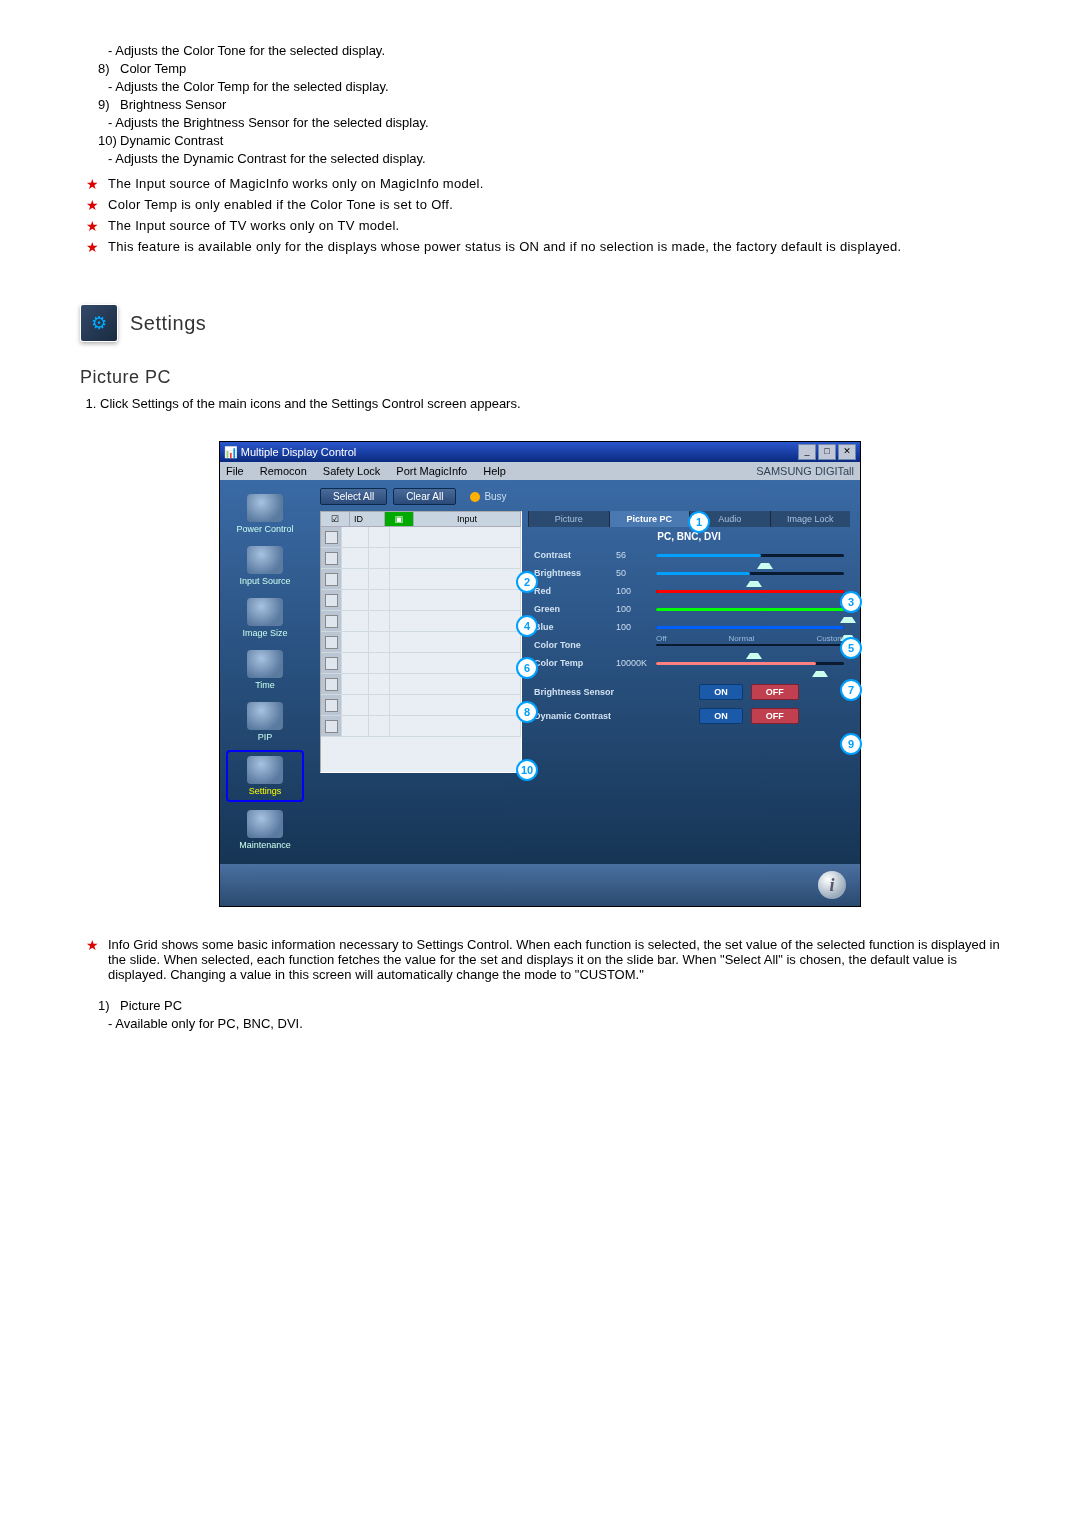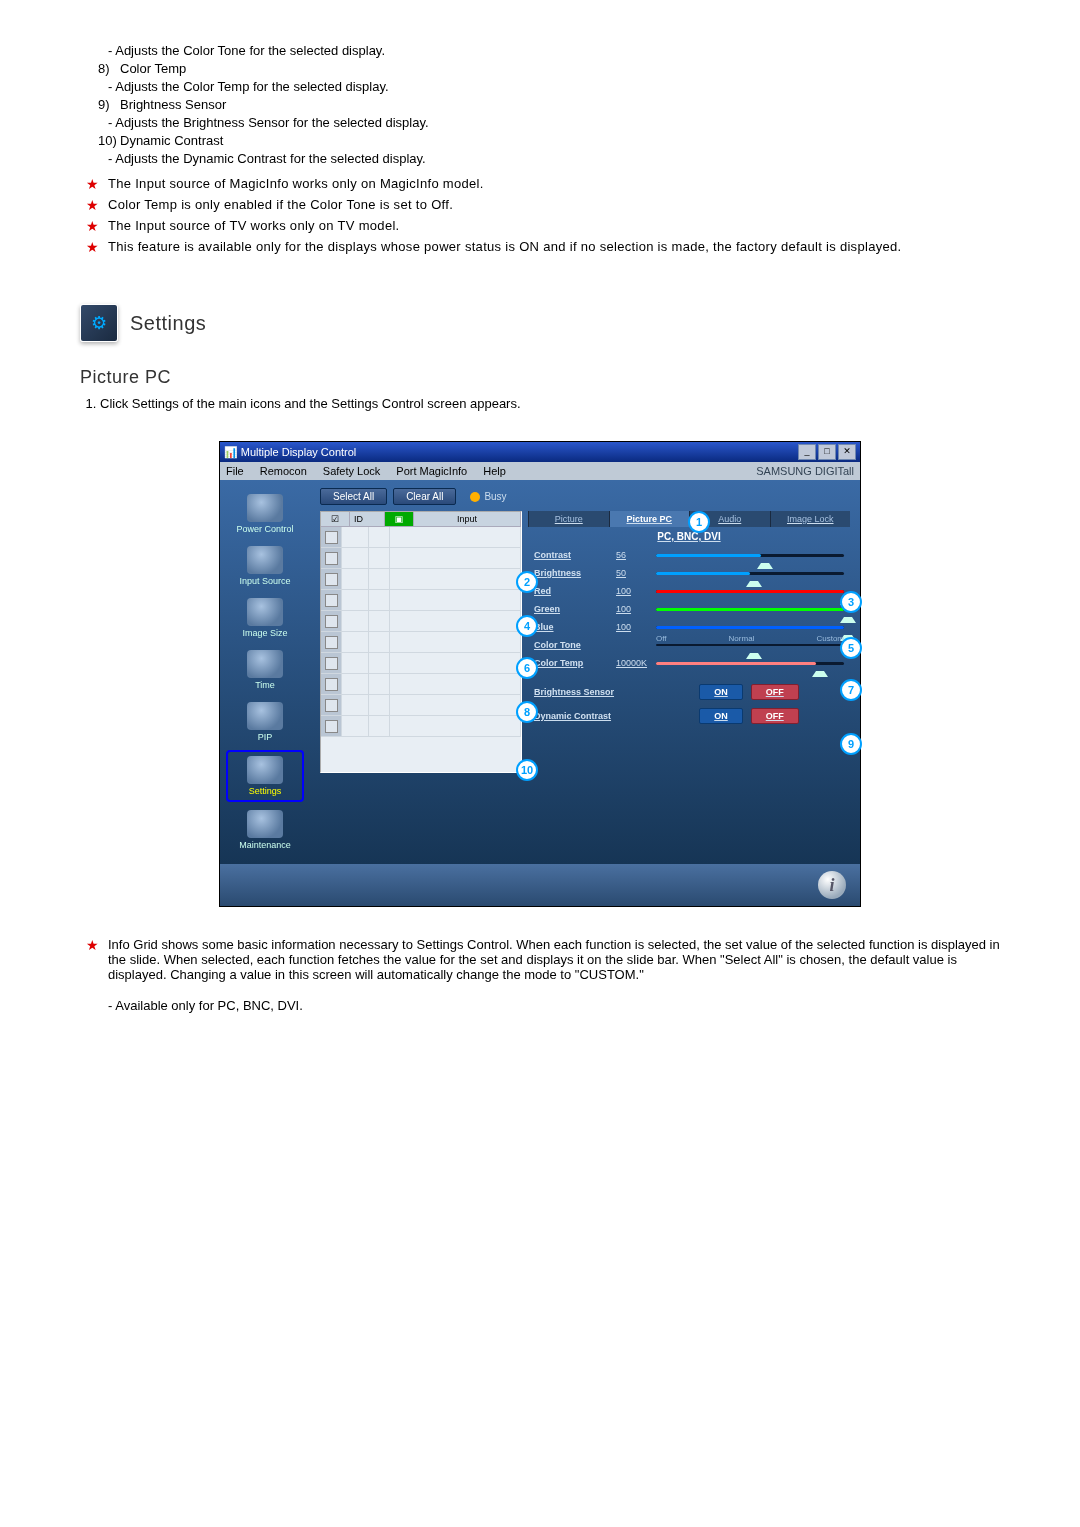--- a/index.html
+++ b/index.html
@@ -44,21 +44,21 @@
 .grid-hdr .c3 { width:20px; text-align:center; background:#0a0; color:#fff; }
 .grid-hdr .c4 { flex:1; text-align:center; }
 .grid-row { display:flex; height:20px; border-bottom:1px solid #d0d8e0; }
 .grid-row span { border-right:1px solid #d0d8e0; }
 .grid-row .c1 { width:20px; background:#bac6d4; }
 .grid-row .c1::after { content:""; display:block; width:11px; height:11px; margin:4px auto; background:#dfe6ee; border:1px solid #888; }
 .grid-row .c2 { width:26px; }
 .grid-row .c3 { width:20px; }
 .grid-row .c4 { flex:1; }
 
-.ctrl { flex:1; font-size:10px; position:relative;text-decoration:underline; }
+.ctrl { flex:1; font-size:10px; position:relative; }
 .tabs { display:flex; }
 .tab { flex:1; text-align:center; padding:3px 0; background:#2a4a70; color:#a8c2e0; font-size:9px; border-left:1px solid #1a2a40; }
 .tab.active { background:#4a78b0; color:#fff; font-weight:bold; }
 .ctrl-hdr { text-align:center; padding:4px; color:#fff; font-weight:bold; font-size:10px; }
 .ctrl-row { display:flex; align-items:center; padding:4px 6px; gap:0; }
 .ctrl-row .lbl { width:82px; font-size:9px; color:#d0e0f0; font-weight:bold; }
 .ctrl-row .val { width:40px; font-size:9px; text-align:left; }
 .slider { flex:1; height:3px; background:#0a1a30; position:relative; border-radius:2px; }
 .slider .fill { position:absolute; left:0; top:0; bottom:0; border-radius:2px; }
 .slider .thumb { position:absolute; top:-3px; width:8px; height:8px; border:4px solid transparent; border-bottom:6px solid #cfe; margin-left:-4px; }
@@ -332,14 +332,15 @@
   <div class="footer">
     <div class="info">i</div>
   </div>
 </div>
 
 <ul class="post-star">
   <li>Info Grid shows some basic information necessary to Settings Control. When each function is selected, the set value of the selected function is displayed in the slide. When selected, each function fetches the value for the set and displays it on the slide bar. When "Select All" is chosen, the default value is displayed. Changing a value in this screen will automatically change the mode to "CUSTOM."</li>
 </ul>
 
 <ul class="num-list" id="post-list">
+    <li><span class="num">1)</span>Picture PC</li>
     <li class="sub">- Available only for PC, BNC, DVI.</li>
   </ul>
 
 </body></html>

